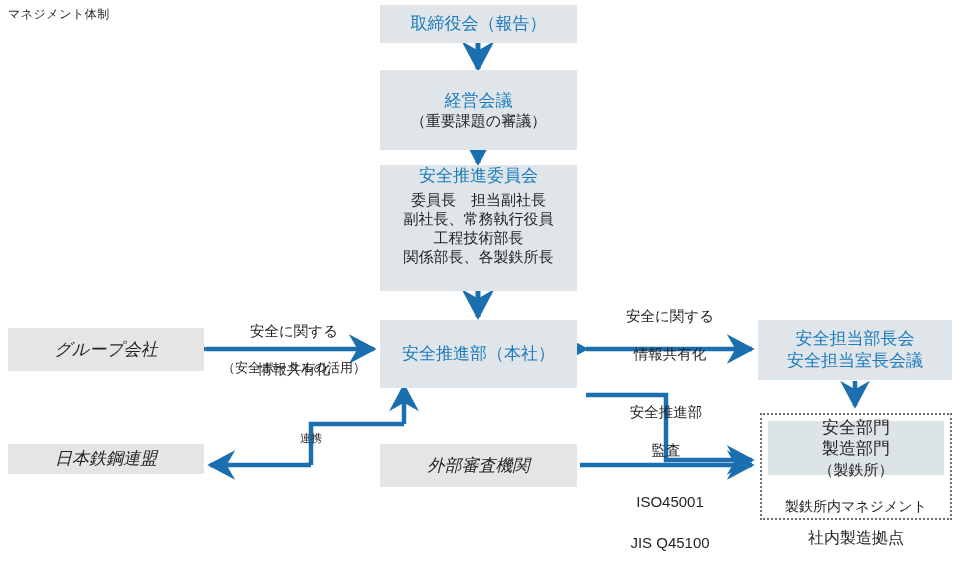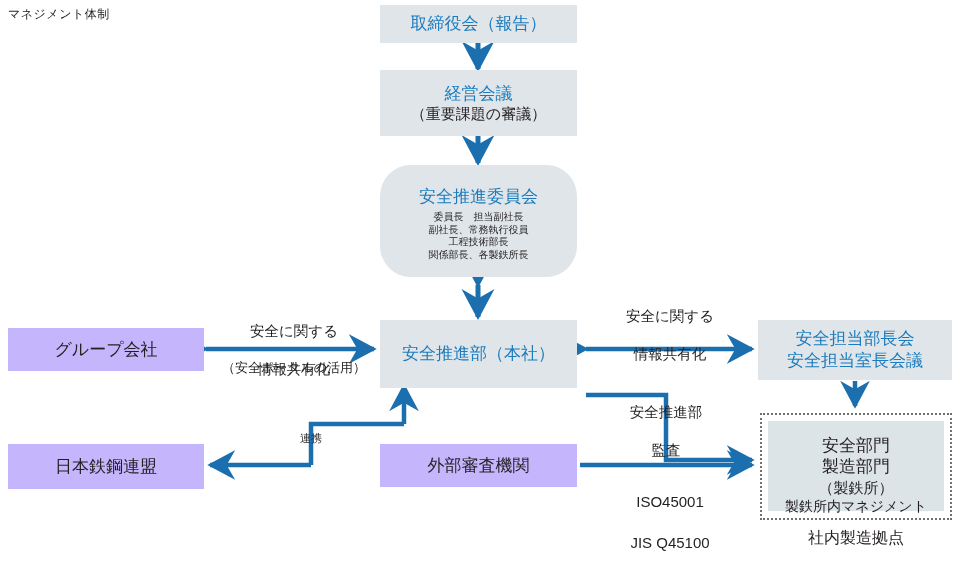--- a/index.html
+++ b/index.html
@@ -34,29 +34,29 @@
   .box {
     box-sizing: border-box;
     display: flex;
     flex-direction: column;
     align-items: center;
     justify-content: center;
     text-align: center;
     line-height: 1.28;
   }
   .box-gray   { background: #dfe5e9; }
-  .box-blue   { background: #c4b5fd; }
+  .box-blue   { background: #e5e5e5; font-style: italic; }
   .box-gray2  { background: #dde4e8; }
 
   .t-blue  { color: #1b7bbd; }
   .t-dark  { color: #231f20; }
 
   .l-title { font-size: 17px; }
   .l-med   { font-size: 15px; }
-  .l-small { font-size: 10px; }
+  .l-small { font-size: 15px; }
 
   
   .lbl {
     text-align: center;
     color: #231f20;
     line-height: 1.3;
     white-space: pre-line;
   }
 
   
@@ -128,57 +128,57 @@
 
     <g stroke="#1b6faf" fill="none">
       <path d="M311,465 L210,465" stroke-width="4.5" marker-end="url(#ah)"></path>
     </g>
   </svg>
 
   <div class="abs box box-gray" style="left:380px; top:5px; width:197px; height:38px;">
     <div class="l-title t-blue">取締役会（報告）</div>
   </div>
 
-  <div class="abs box box-gray" style="left:380px; top:70px; width:197px; height:66px;">
+  <div class="abs box box-gray" style="left:380px; top:70px; width:197px; height:80px;">
     <div class="l-title t-blue">経営会議</div>
     <div class="l-med t-dark">（重要課題の審議）</div>
   </div>
 
-  <div class="abs box box-gray" style="left:380px; top:165px; width:197px; height:112px; justify-content:flex-start; padding-top:21px;border-radius:31px;">
+  <div class="abs box box-gray" style="left:380px; top:165px; width:197px; height:126px; justify-content:flex-start; padding-top:0;">
     <div class="l-title t-blue" style="margin-bottom:3px;">安全推進委員会</div>
     <div class="l-small t-dark">委員長　担当副社長</div>
     <div class="l-small t-dark">副社長、常務執行役員</div>
     <div class="l-small t-dark">工程技術部長</div>
     <div class="l-small t-dark">関係部長、各製鉄所長</div>
   </div>
 
   <div class="abs box box-gray" style="left:380px; top:320px; width:197px; height:68px;">
     <div class="l-title t-blue">安全推進部（本社）</div>
   </div>
 
   <div class="abs box box-blue" style="left:8px; top:328px; width:196px; height:43px;">
     <div class="l-title t-dark">グループ会社</div>
   </div>
 
-  <div class="abs box box-blue" style="left:8px; top:444px; width:196px; height:45px;">
+  <div class="abs box box-blue" style="left:8px; top:444px; width:196px; height:30px;">
     <div class="l-title t-dark">日本鉄鋼連盟</div>
   </div>
 
   <div class="abs box box-blue" style="left:380px; top:444px; width:197px; height:43px;">
     <div class="l-title t-dark">外部審査機関</div>
   </div>
 
   <div class="abs box box-gray" style="left:758px; top:320px; width:194px; height:60px;">
     <div class="l-title t-blue">安全担当部長会</div>
     <div class="l-title t-blue">安全担当室長会議</div>
   </div>
 
   <div class="abs dotted-box" style="left:760px; top:413px; width:192px; height:107px;"></div>
 
-  <div class="abs box box-gray2" style="left:768px; top:421px; width:176px; height:90px;">
+  <div class="abs box box-gray2" style="left:768px; top:421px; width:176px; height:54px;">
     <div class="l-title t-dark">安全部門</div>
     <div class="l-title t-dark">製造部門</div>
     <div class="l-med t-dark">（製鉄所）</div>
   </div>
 
   <div class="abs lbl" style="left:760px; top:497px; width:192px; font-size:14px;">製鉄所内マネジメント</div>
 
   <div class="abs lbl" style="left:760px; top:528px; width:192px; font-size:16px;">社内製造拠点</div>
 
   <div class="abs lbl" style="left:212px; top:303px; width:164px; font-size:14.5px;">

